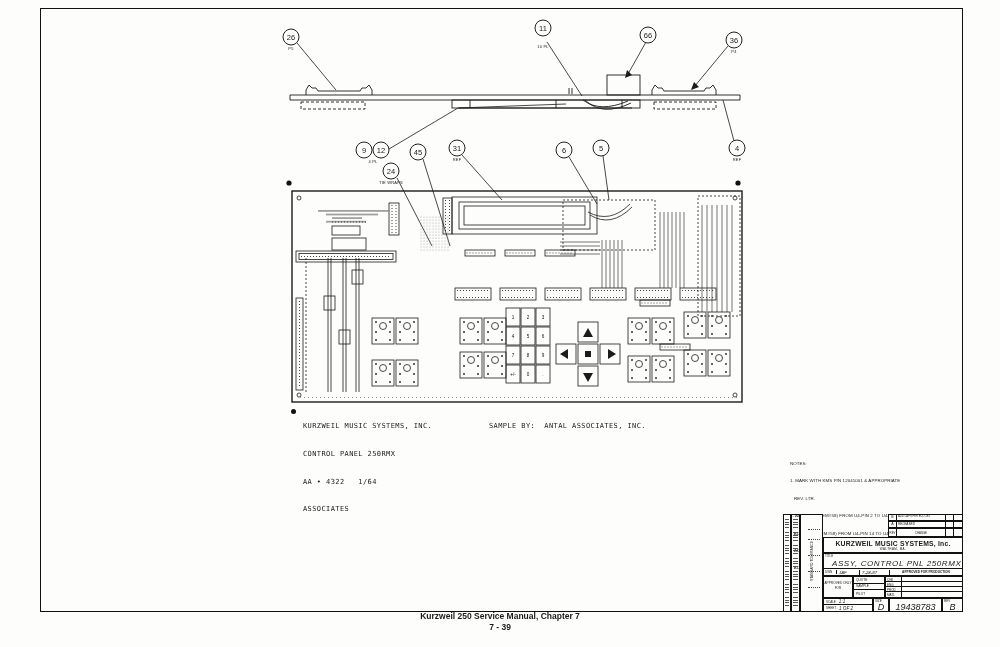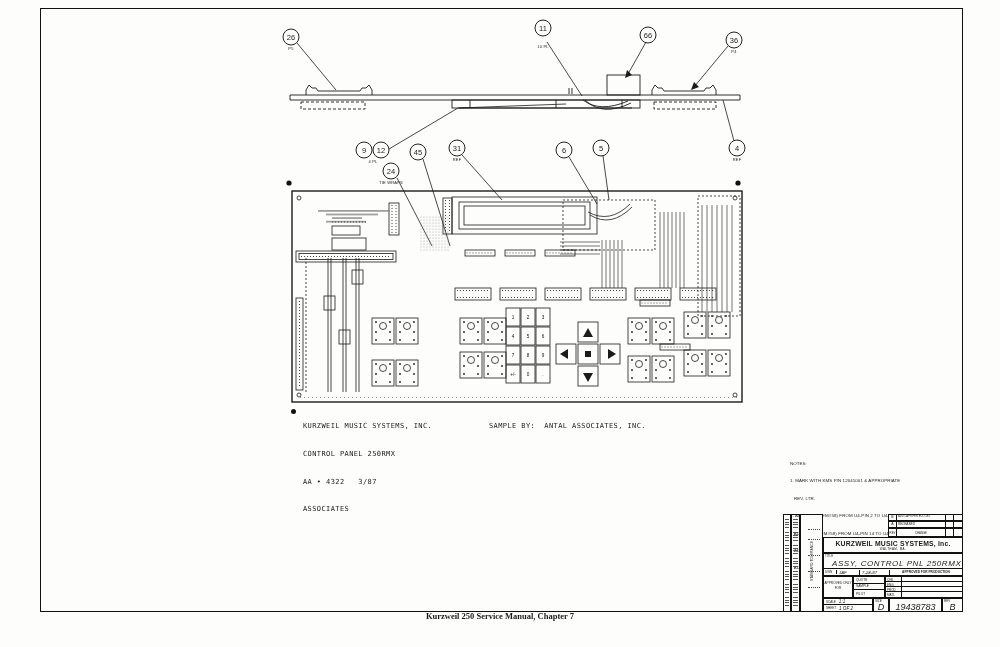--- a/index.html
+++ b/index.html
@@ -17,21 +17,21 @@
          font-size:7px;line-height:9.2px;letter-spacing:.4px;white-space:pre;}
   .artworkby{position:absolute;left:489px;top:422px;font-family:"DejaVu Sans Mono",monospace;
          font-size:7px;letter-spacing:.4px;white-space:pre;}
   .bullet{position:absolute;width:5px;height:5px;border-radius:50%;background:#111;}
   
   .notes{position:absolute;left:790px;top:449px;font-size:4.4px;line-height:5.8px;
          letter-spacing:.1px;white-space:pre;}
   .notes .t{margin-bottom:.5px;}
   
   .footer1,.footer2{position:absolute;left:0;width:1000px;text-align:center;font-weight:bold;}
-  .footer1{top:611px;font-size:8.5px;font-family:Liberation Serif, serif;}
+  .footer1{top:611px;font-size:8.5px;}
   .footer2{top:622px;font-size:8.5px;}
   
   .tb{position:absolute;left:783px;top:514px;width:180px;height:98px;font-size:4px;}
   .tb *{box-sizing:border-box;}
   .cell{position:absolute;border:0.8px solid #111;background:#fdfdfc;}
   .stripe{background:repeating-linear-gradient(0deg,#555 0,#555 .8px,transparent .8px,transparent 2.6px);
           background-clip:content-box;padding:2px 1px;}
   .tol-label{position:absolute;left:-14px;top:44px;transform:rotate(-90deg);
              font-size:3.4px;white-space:nowrap;width:50px;text-align:center;}
   .dotrow{position:absolute;right:2px;width:12px;border-top:1.5px dotted #444;}
@@ -325,21 +325,21 @@
     </div>
   <div class="balloon" style="left:737px;top:148px">
       <span>4</span>
     </div>
   <div class="bsub" style="left:737px;top:157px">REF</div>
 
   <div class="bullet" style="left:291px;top:409px"></div>
   <div class="stamp">
     <div>KURZWEIL MUSIC SYSTEMS, INC.</div>
     <div>CONTROL PANEL 250RMX</div>
-    <div>AA • 4322   3/87</div>
+    <div>AA • 4322   1/64</div>
     <div>ASSOCIATES</div>
   </div>
   <div class="artworkby">SAMPLE BY:  ANTAL ASSOCIATES, INC.</div>
 
   <div class="notes">
     <div class="t">NOTES:</div>
     <div>1. MARK WITH KMS P/N 12041001 &amp; APPROPRIATE</div>
     <div>   REV. LTR.</div>
     <div>2. ADD CAP (ITEM#58) FROM U4-PIN 2 TO U4-PIN 5 &amp;</div>
     <div>   ADD CAP (ITEM#58) FROM U4-PIN 14 TO U4-PIN 8 &amp;</div>
@@ -454,14 +454,15 @@
     <div class="cell" style="left:106px;top:84px;width:53px;height:14px">
       <div class="big">19438783</div>
     </div>
     <div class="cell" style="left:159px;top:84px;width:21px;height:14px">
       <span class="corner">REV</span>
       <div class="big">B</div>
     </div>
   </div>
 
   <div class="footer1">Kurzweil 250 Service Manual, Chapter 7</div>
+  <div class="footer2">7 - 39</div>
 
 </div>
 
 </body></html>

